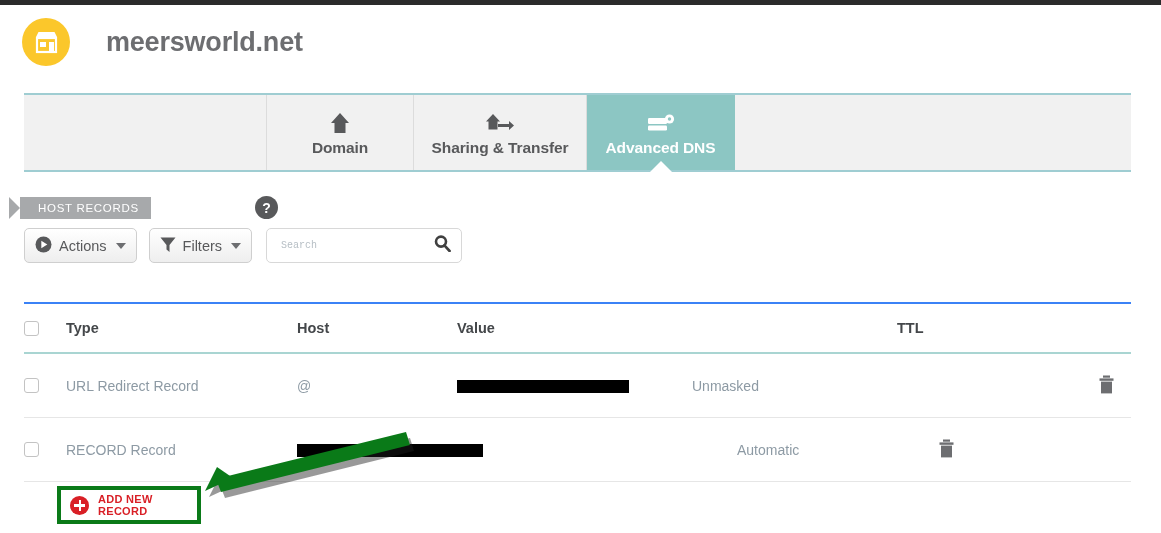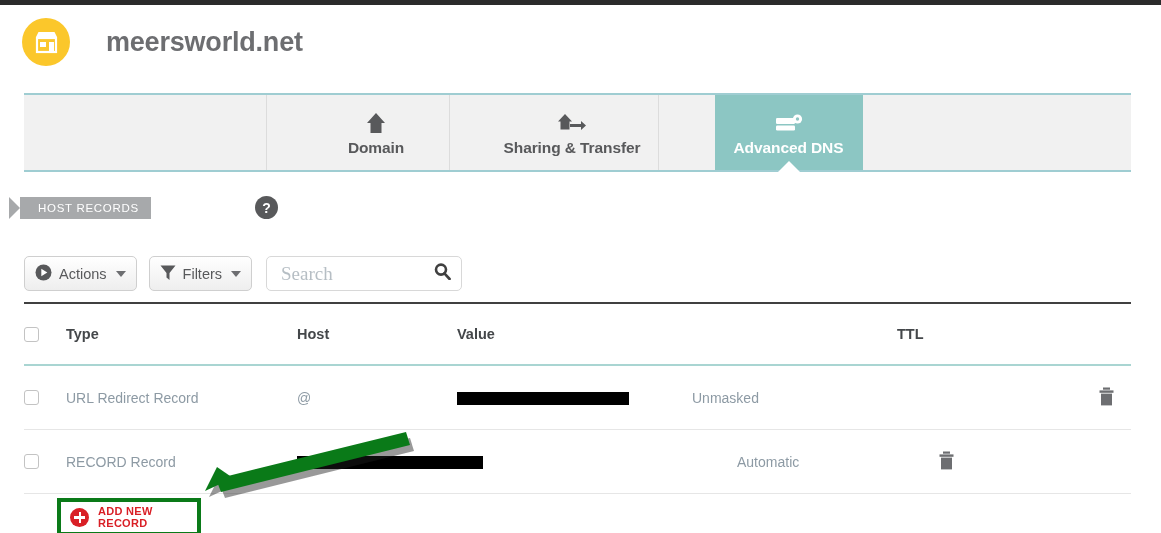--- a/index.html
+++ b/index.html
@@ -26,33 +26,33 @@
   }
   .brand-name {
     margin-left: 20px; font-size: 27px; color: #6d6e71; font-weight: 600;
     letter-spacing: -0.2px;
   }
 
   
   .tabs {
     position: absolute; left: 24px; top: 93px; width: 1107px; height: 79px;
     border-top: 2px solid #9fcdd2; border-bottom: 2px solid #9fcdd2;
-    background: #f1f1f1; display: flex; gap: 36px;
+    background: #f1f1f1; display: flex;
   }
   .tab {
     height: 100%; display: flex; flex-direction: column;
     align-items: center; justify-content: center;
     border-right: 1px solid #dcdcdc;
     color: #58595b; position: relative;
   }
   .tab.blank { width: 243px; }
   .tab.t-domain { width: 147px; }
   .tab.t-products { width: 149px; }
   .tab.t-sharing { width: 173px; }
-  .tab.t-dns { width: 148px; background: #8cc6c3; color: #ffffff; border-right: 1px solid #8cc6c3; margin-left: 20px; }
+  .tab.t-dns { width: 148px; background: #8cc6c3; color: #ffffff; border-right: 1px solid #8cc6c3; }
   .tab.t-end { flex: 1; border-right: none; }
   .tab-icon { height: 26px; display: flex; align-items: flex-end; justify-content: center; margin-bottom: 5px; }
   .tab-label { font-size: 15.5px; font-weight: 600; letter-spacing: -0.1px; }
   .tab-pointer {
     position: absolute; bottom: -2px; left: 50%; transform: translateX(-50%);
     width: 0; height: 0; border-left: 11px solid transparent;
     border-right: 11px solid transparent; border-bottom: 11px solid #ffffff;
   }
 
   
@@ -68,48 +68,48 @@
     border-bottom: 11px solid transparent; border-left: 11px solid #a7a9ab;
   }
   .help-badge {
     position: absolute; left: 255px; top: 196px;
     width: 23px; height: 23px; border-radius: 50%; background: #58595b;
     color: #fff; font-size: 14px; font-weight: 700;
     display: flex; align-items: center; justify-content: center;
   }
 
   
-  .toolbar { position: absolute; left: 24px; top: 256px; display: flex; align-items: center; }
+  .toolbar { position: absolute; left: 24px; top: 228px; display: flex; align-items: center; }
   .btn {
     height: 35px; border: 1px solid #cfcfcf; border-radius: 5px;
     background: linear-gradient(#ffffff, #eeeeee);
     display: flex; align-items: center; padding: 0 10px;
     font-size: 14.5px; color: #58595b; margin-right: 12px;
   }
   .btn .b-label { margin: 0 9px 0 7px; }
   .caret {
     width: 0; height: 0; border-left: 5px solid transparent;
     border-right: 5px solid transparent; border-top: 6px solid #6d6e71;
   }
   .search-box {
     width: 196px; height: 35px; border: 1px solid #d8d8d8; border-radius: 5px;
     background: #fff; display: flex; align-items: center; padding: 0 10px 0 12px;
     justify-content: space-between; margin-left: 2px;
   }
   .search-input {
-    border: none; outline: none; font-size: 19px; color: #8b5cf6;
-    font-family: Liberation Serif, serif; width: 150px; background: transparent;
+    border: none; outline: none; font-size: 10px; color: #8b5cf6;
+    font-family: Liberation Mono, monospace; width: 150px; background: transparent;
   }
   .search-input::placeholder { color: #b6bec4; }
 
   
   .table { position: absolute; left: 24px; top: 302px; width: 1107px; }
   .t-row { display: flex; align-items: center; position: relative; }
   .t-head {
-    height: 64px; border-top: 2px solid #404040; border-bottom: 2px solid #a9d5d2;
+    height: 52px; border-top: 2px solid #3b82f6; border-bottom: 2px solid #a9d5d2;
     font-size: 14.5px; color: #44474a; font-weight: 700;
   }
   .t-body-row {
     height: 64px; border-bottom: 1px solid #e6e6e6;
     font-size: 14px; color: #8d9aa4; align-items: center;
   }
   .c-check { width: 42px; display: flex; align-items: center; }
   .cbox { width: 15px; height: 15px; border: 1px solid #c3c3c3; border-radius: 3px; background: #fff; }
   .c-type { width: 231px; }
   .c-host { width: 160px; }

